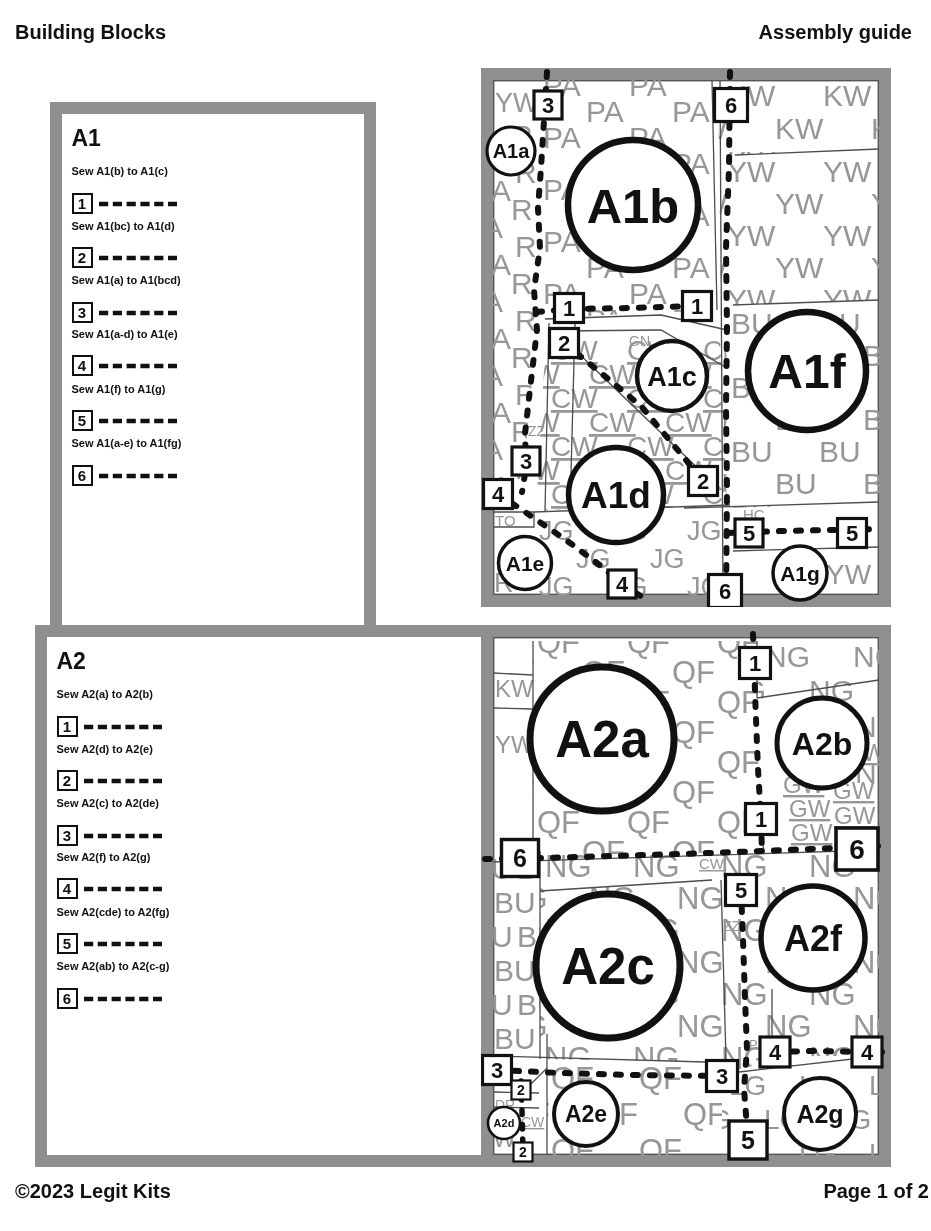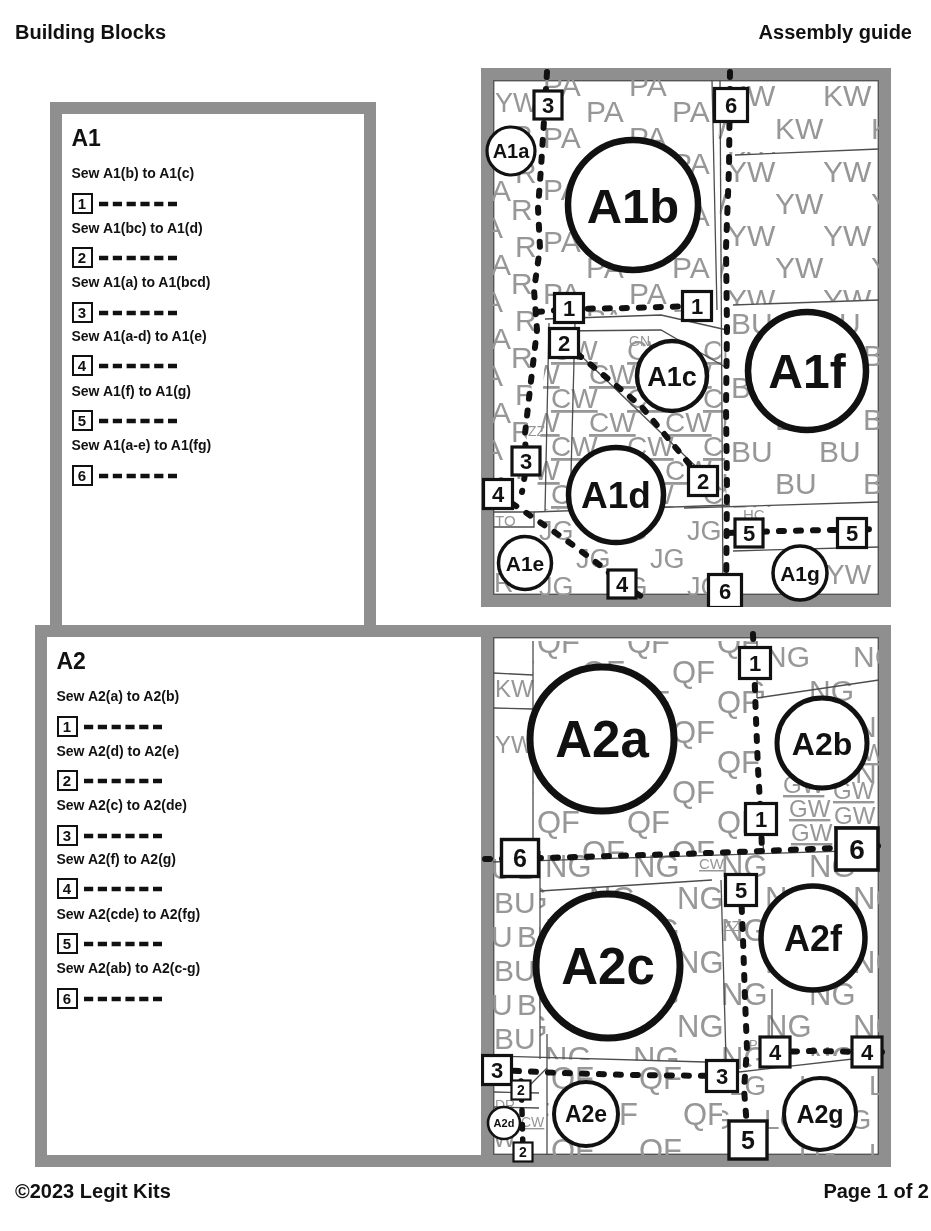--- a/index.html
+++ b/index.html
@@ -1,20 +1,20 @@
 <!DOCTYPE html>
 <html><head><meta charset="utf-8">
 <style>
 * { margin:0; padding:0; box-sizing:border-box; }
 html,body { width:931px; height:1231px; background:#fff; font-family:"Liberation Sans", sans-serif; }
 .abs { position:absolute; }
 .hdr { font-size:20px; font-weight:bold; color:#111; }
 .panel { position:absolute; border:12.5px solid #8f8f8f; background:#fff; }
 .ptitle { font-size:23px; font-weight:bold; color:#111; margin:11px 0 0 9.5px; }
-.sew { font-size:14px; font-weight:bold; color:#111; left:9.5px; position:absolute; white-space:nowrap; }
+.sew { font-size:11px; font-weight:bold; color:#111; left:9.5px; position:absolute; white-space:nowrap; }
 .steprow { position:absolute; left:9.5px; display:flex; align-items:center; }
 .nbox { display:inline-block; width:21px; height:21px; border:2px solid #111; font-size:15px;
         font-weight:bold; text-align:center; line-height:17px; color:#111; }
 .dashline { margin-left:6px; }
 .panel .sew:nth-of-type(2) { top:51px; }
 .panel .steprow:nth-of-type(3) { top:79px; }
 .panel .sew:nth-of-type(4) { top:105.5px; }
 .panel .steprow:nth-of-type(5) { top:133px; }
 .panel .sew:nth-of-type(6) { top:160px; }
 .panel .steprow:nth-of-type(7) { top:188px; }

